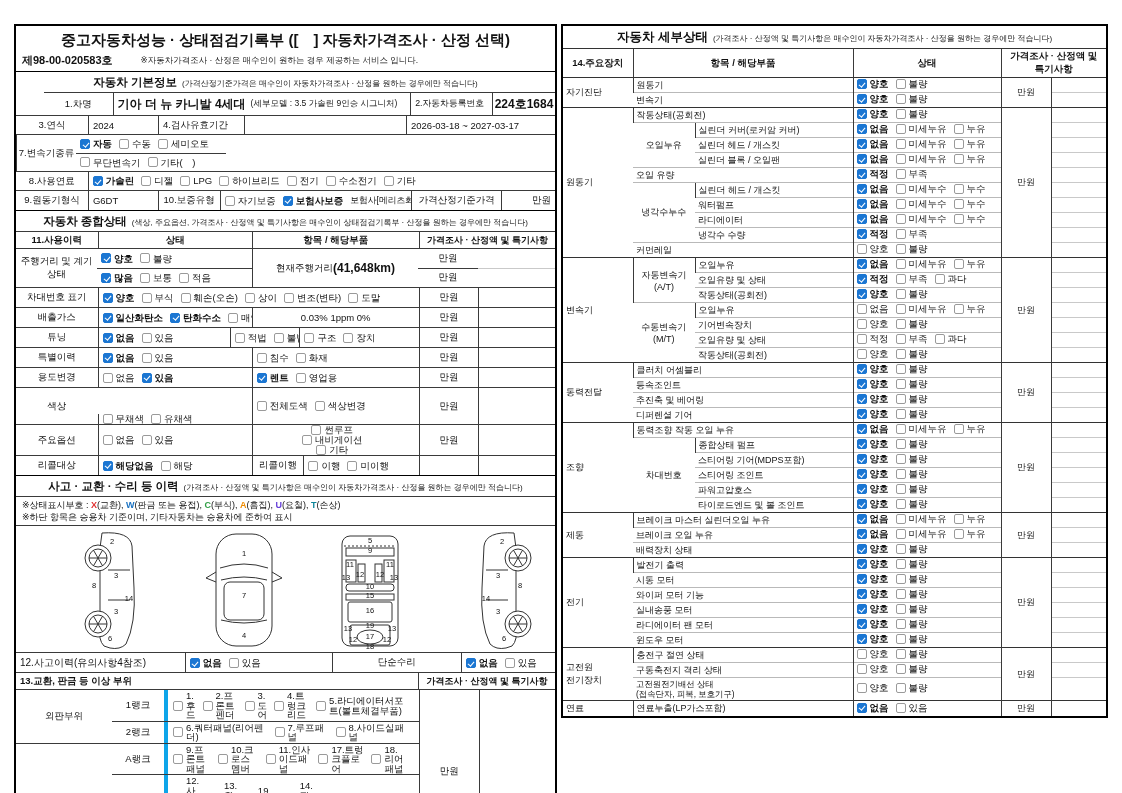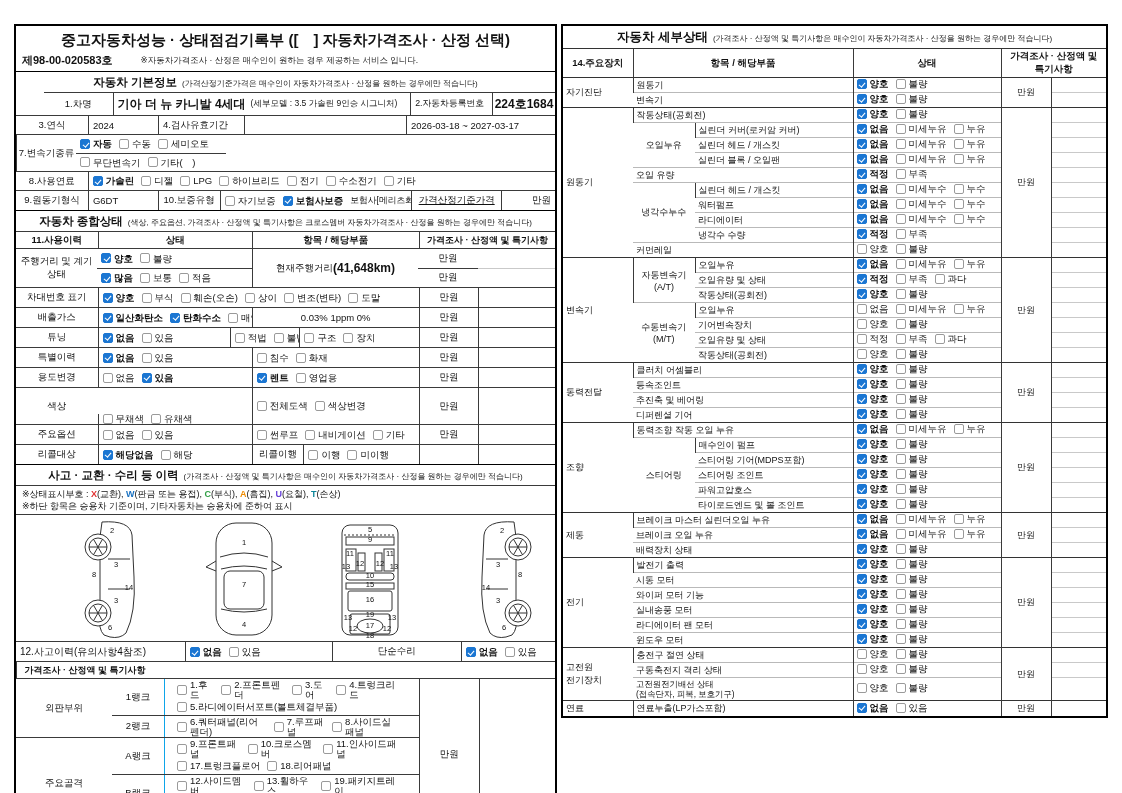--- a/index.html
+++ b/index.html
@@ -48,21 +48,21 @@
   table.rt th{font-size:9.5px;font-weight:bold;border-top:none;text-align:center;}
   td.grp{text-align:left;font-size:9.5px;white-space:pre-line;font-family:Liberation Mono, monospace;}
   td.sub{text-align:center;white-space:pre-line;}
   td.item{white-space:pre-line;line-height:1.2;}
   td.price{text-align:center;font-size:9.5px;}
   td.pe{border-top:1px solid #c9c9c9 !important;}
   tr.sec td.pe{border-top:1px solid #333 !important;}
 
   .rankrow{display:flex;align-items:stretch;}
   .rankrow+.rankrow{border-top:1px solid #3a3a3a;}
-  .ritems{display:flex;flex-direction:column;justify-content:center;padding:1px 12px;flex:1;border-left:1px solid #0ea5e9;}
+  .ritems{display:flex;flex-direction:row;justify-content:center;padding:1px 5px;flex:1;border-left:4px solid #0ea5e9;}
   .ritems .rline{display:flex;align-items:center;min-height:15px;}
   .rtx{font-size:9.5px;margin-right:4px;}
 </style>
 </head>
 <body>
 
 <div class="page">
 
   <div class="panel" id="leftPanel">
     <div class="title">중고자동차성능 · 상태점검기록부  ([　] 자동차가격조사 · 산정 선택)</div>
@@ -166,28 +166,28 @@
             <span class="opt">
               <span class="cb"></span>
               <span class="lb">자기보증</span>
             </span>
             <span class="opt on">
               <span class="cb"></span>
               <span class="lb">보험사보증</span>
             </span>
             <span style="font-size: 8.8px;">보험사[메리츠화재]</span>
           </div>
-          <div class="fc center" style="width: 90px; text-decoration: underline;">가격산정기준가격</div>
+          <div class="fc center" style="width: 90px;">가격산정기준가격</div>
           <div class="fc" style="width: 54px; justify-content: flex-end;">만원</div>
         </div>
       </div>
 
     <div class="shead">
       <span class="ht">자동차 종합상태</span>
-      <span class="hn">(색상, 주요옵션, 가격조사 · 산정액 및 특기사항은 크로스멤버 자동차가격조사 · 산정을 원하는 경우에만 적습니다)</span>
+      <span class="hn">(색상, 주요옵션, 가격조사 · 산정액 및 특기사항은 매수인이 상태점검기록부 · 산정을 원하는 경우에만 적습니다)</span>
     </div>
     <div class="fr" style="min-height:16px;font-weight:bold;">
       <div class="fc first center" style="width:82px">11.사용이력</div>
       <div class="fc center" style="width:155px">상태</div>
       <div class="fc center" style="width:168px">항목 / 해당부품</div>
       <div class="fc center" style="width:137px;font-size:9px">가격조사 · 산정액 및 특기사항</div>
     </div>
     <div id="overallRows">
         <div class="fr" style="min-height: 38px;">
           <div class="fc first center" style="width: 82px; white-space: normal;">주행거리 및 계기상태</div>
@@ -408,21 +408,21 @@
           <div class="fc" style="width: 155px;">
             <span class="opt">
               <span class="cb"></span>
               <span class="lb">없음</span>
             </span>
             <span class="opt">
               <span class="cb"></span>
               <span class="lb">있음</span>
             </span>
           </div>
-          <div class="fc" style="width: 168px;">
+          <div class="fc" style="width: 168px; flex-direction: column;">
             <span class="opt">
               <span class="cb"></span>
               <span class="lb">썬루프</span>
             </span>
             <span class="opt">
               <span class="cb"></span>
               <span class="lb">내비게이션</span>
             </span>
             <span class="opt">
               <span class="cb"></span>
@@ -585,20 +585,21 @@
               <span class="lb">없음</span>
             </span>
             <span class="opt">
               <span class="cb"></span>
               <span class="lb">있음</span>
             </span>
           </div>
         </div>
       </div>
     <div class="fr" style="min-height:16px">
+      <div class="fc first" style="flex:1;font-weight:bold;font-size:9.5px">13.교환, 판금 등 이상 부위</div>
       <div class="fc center" style="width:137px;font-weight:bold;font-size:9px">가격조사 · 산정액 및 특기사항</div>
     </div>
     <div id="rankBlock">
         <div class="fr">
           <div style="display: flex; flex-direction: column; width: 406px;">
             <div class="rankrow">
               <div class="fc first center" style="width: 96px; align-self: stretch;">외판부위</div>
               <div style="display: flex; flex-direction: column; flex: 1 1 0%;">
                 <div class="rankrow">
                   <div class="fc first center" style="width: 52px;">1랭크</div>
@@ -1066,22 +1067,22 @@
                 <span class="cb"></span>
                 <span class="lb">미세누유</span>
               </span><span class="opt">
                 <span class="cb"></span>
                 <span class="lb">누유</span>
               </span></td>
             <td class="price" rowspan="6">만원</td>
             <td class="pe"></td>
           </tr>
           <tr>
-            <td class="sub" rowspan="5">스티어링</td>
-            <td class="item">매수인이 펌프</td>
+            <td class="sub" rowspan="5">차대번호</td>
+            <td class="item">종합상태 펌프</td>
             <td style="white-space: nowrap;"><span class="opt on">
                 <span class="cb"></span>
                 <span class="lb">양호</span>
               </span><span class="opt">
                 <span class="cb"></span>
                 <span class="lb">불량</span>
               </span></td>
             <td class="pe"></td>
           </tr>
           <tr>

